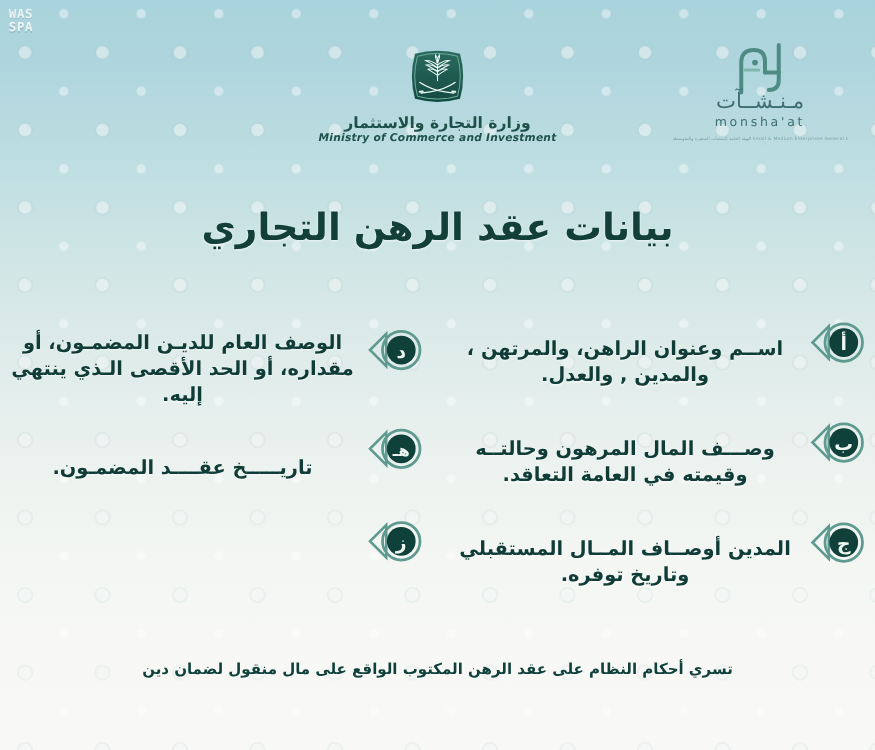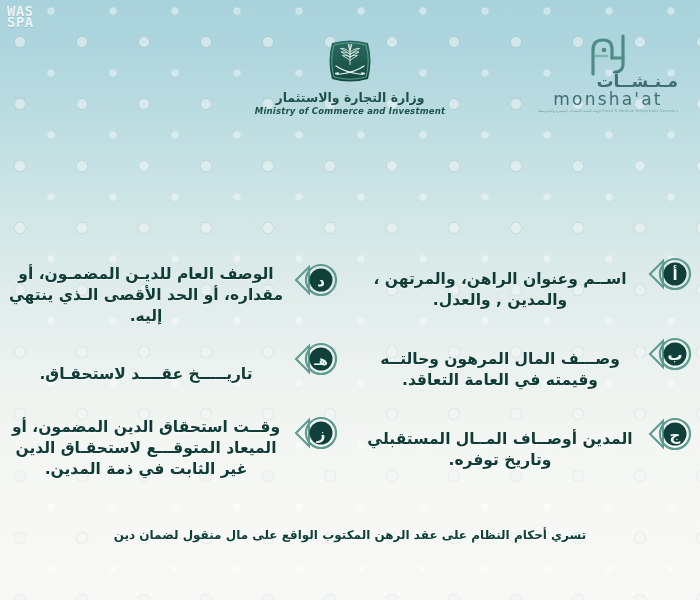--- a/index.html
+++ b/index.html
@@ -54,21 +54,21 @@
     pointer-events: none;
   }
 
   
   .wm {
     position: absolute;
     left: 7px;
     top: 6px;
     color: rgba(255,255,255,.80);
     font-family: "DejaVu Sans Mono", "Liberation Mono", monospace;
-    font-size: 14px;
+    font-size: 10px;
     font-weight: bold;
     line-height: 11px;
     letter-spacing: .5px;
     text-shadow: 0 1px 0 rgba(120,150,155,.35);
   }
 
   
   .header {
     position: absolute;
     left: 0; right: 0; top: 0;
@@ -111,29 +111,28 @@
     width: 140px;
     text-align: center;
   }
   .monshaat-mark {
     display: block;
     margin: 0 auto;
   }
   .monshaat-ar {
     font-size: 17px;
     color: #3f6f72;
-    font-weight: bold;
+    font-weight: normal;
     line-height: 19px;
     margin-top: -4px;
     letter-spacing: 1px;
-    text-align: right;
   }
   .monshaat-en {
     direction: ltr;
-    font-size: 17px;
+    font-size: 10px;
     color: #3f6f72;
     letter-spacing: 2.2px;
     line-height: 16px;
   }
   .monshaat-sub {
     direction: ltr;
     font-size: 3.6px;
     color: #79a2a4;
     letter-spacing: .2px;
     line-height: 5px;
@@ -275,20 +274,21 @@
         </g>
         <circle cx="19" cy="16" r="2.3" fill="#4e8b84"></circle>
         <path d="M11 22 L22 22" stroke="#7fb7ae" stroke-width="2.4" stroke-linecap="round"></path>
       </svg>
       <div class="monshaat-ar">مـنـشــآت</div>
       <div class="monshaat-en">monsha'at</div>
       <div class="monshaat-sub">الهيئة العامة للمنشآت الصغيرة والمتوسطة  Small &amp; Medium Enterprises General Authority</div>
     </div>
   </div>
 
+  <div class="title">بيانات عقد الرهن التجاري</div>
 
   <div class="cols">
 
     <div class="col col-right">
 
       <div class="item item-r0">
         <div class="badge">
           <svg width="46" height="42" viewBox="0 0 46 42">
             <path d="M4 21 L17 8 L17 34 Z" fill="none" stroke="#5f9a90" stroke-width="2"></path>
             <circle cx="29" cy="21" r="15" fill="none" stroke="#5f9a90" stroke-width="2.2"></circle>
@@ -340,31 +340,30 @@
 
       <div class="item item-l1">
         <div class="badge">
           <svg width="46" height="42" viewBox="0 0 46 42">
             <path d="M4 21 L17 8 L17 34 Z" fill="none" stroke="#5f9a90" stroke-width="2"></path>
             <circle cx="29" cy="21" r="15" fill="none" stroke="#5f9a90" stroke-width="2.2"></circle>
             <circle cx="29" cy="21" r="11.5" fill="#10403a"></circle>
             <text x="29" y="27" font-size="13" font-weight="bold" fill="#eef6f2" text-anchor="middle" font-family="DejaVu Sans, sans-serif">هـ</text>
           </svg>
         </div>
-        <div class="itext">تاريـــــخ عقــــد لاستحقـاق.</div>
+        <div class="itext">تاريـــــخ عقــــد المضمـون.</div>
       </div>
 
       <div class="item item-l2">
         <div class="badge">
           <svg width="46" height="42" viewBox="0 0 46 42">
             <path d="M4 21 L17 8 L17 34 Z" fill="none" stroke="#5f9a90" stroke-width="2"></path>
             <circle cx="29" cy="21" r="15" fill="none" stroke="#5f9a90" stroke-width="2.2"></circle>
             <circle cx="29" cy="21" r="11.5" fill="#10403a"></circle>
             <text x="29" y="27" font-size="15" font-weight="bold" fill="#eef6f2" text-anchor="middle" font-family="DejaVu Sans, sans-serif">ز</text>
           </svg>
         </div>
-        <div class="itext">وقــت استحقاق الدين المضمون، أو الميعاد المتوقـــع لاستحقـاق الدين غير الثابت في ذمة المدين.</div>
       </div>
     </div>
   </div>
 
   <div class="footer">تسري أحكام النظام على عقد الرهن المكتوب الواقع على مال منقول لضمان دين</div>
 </div>
 
 </body></html>

